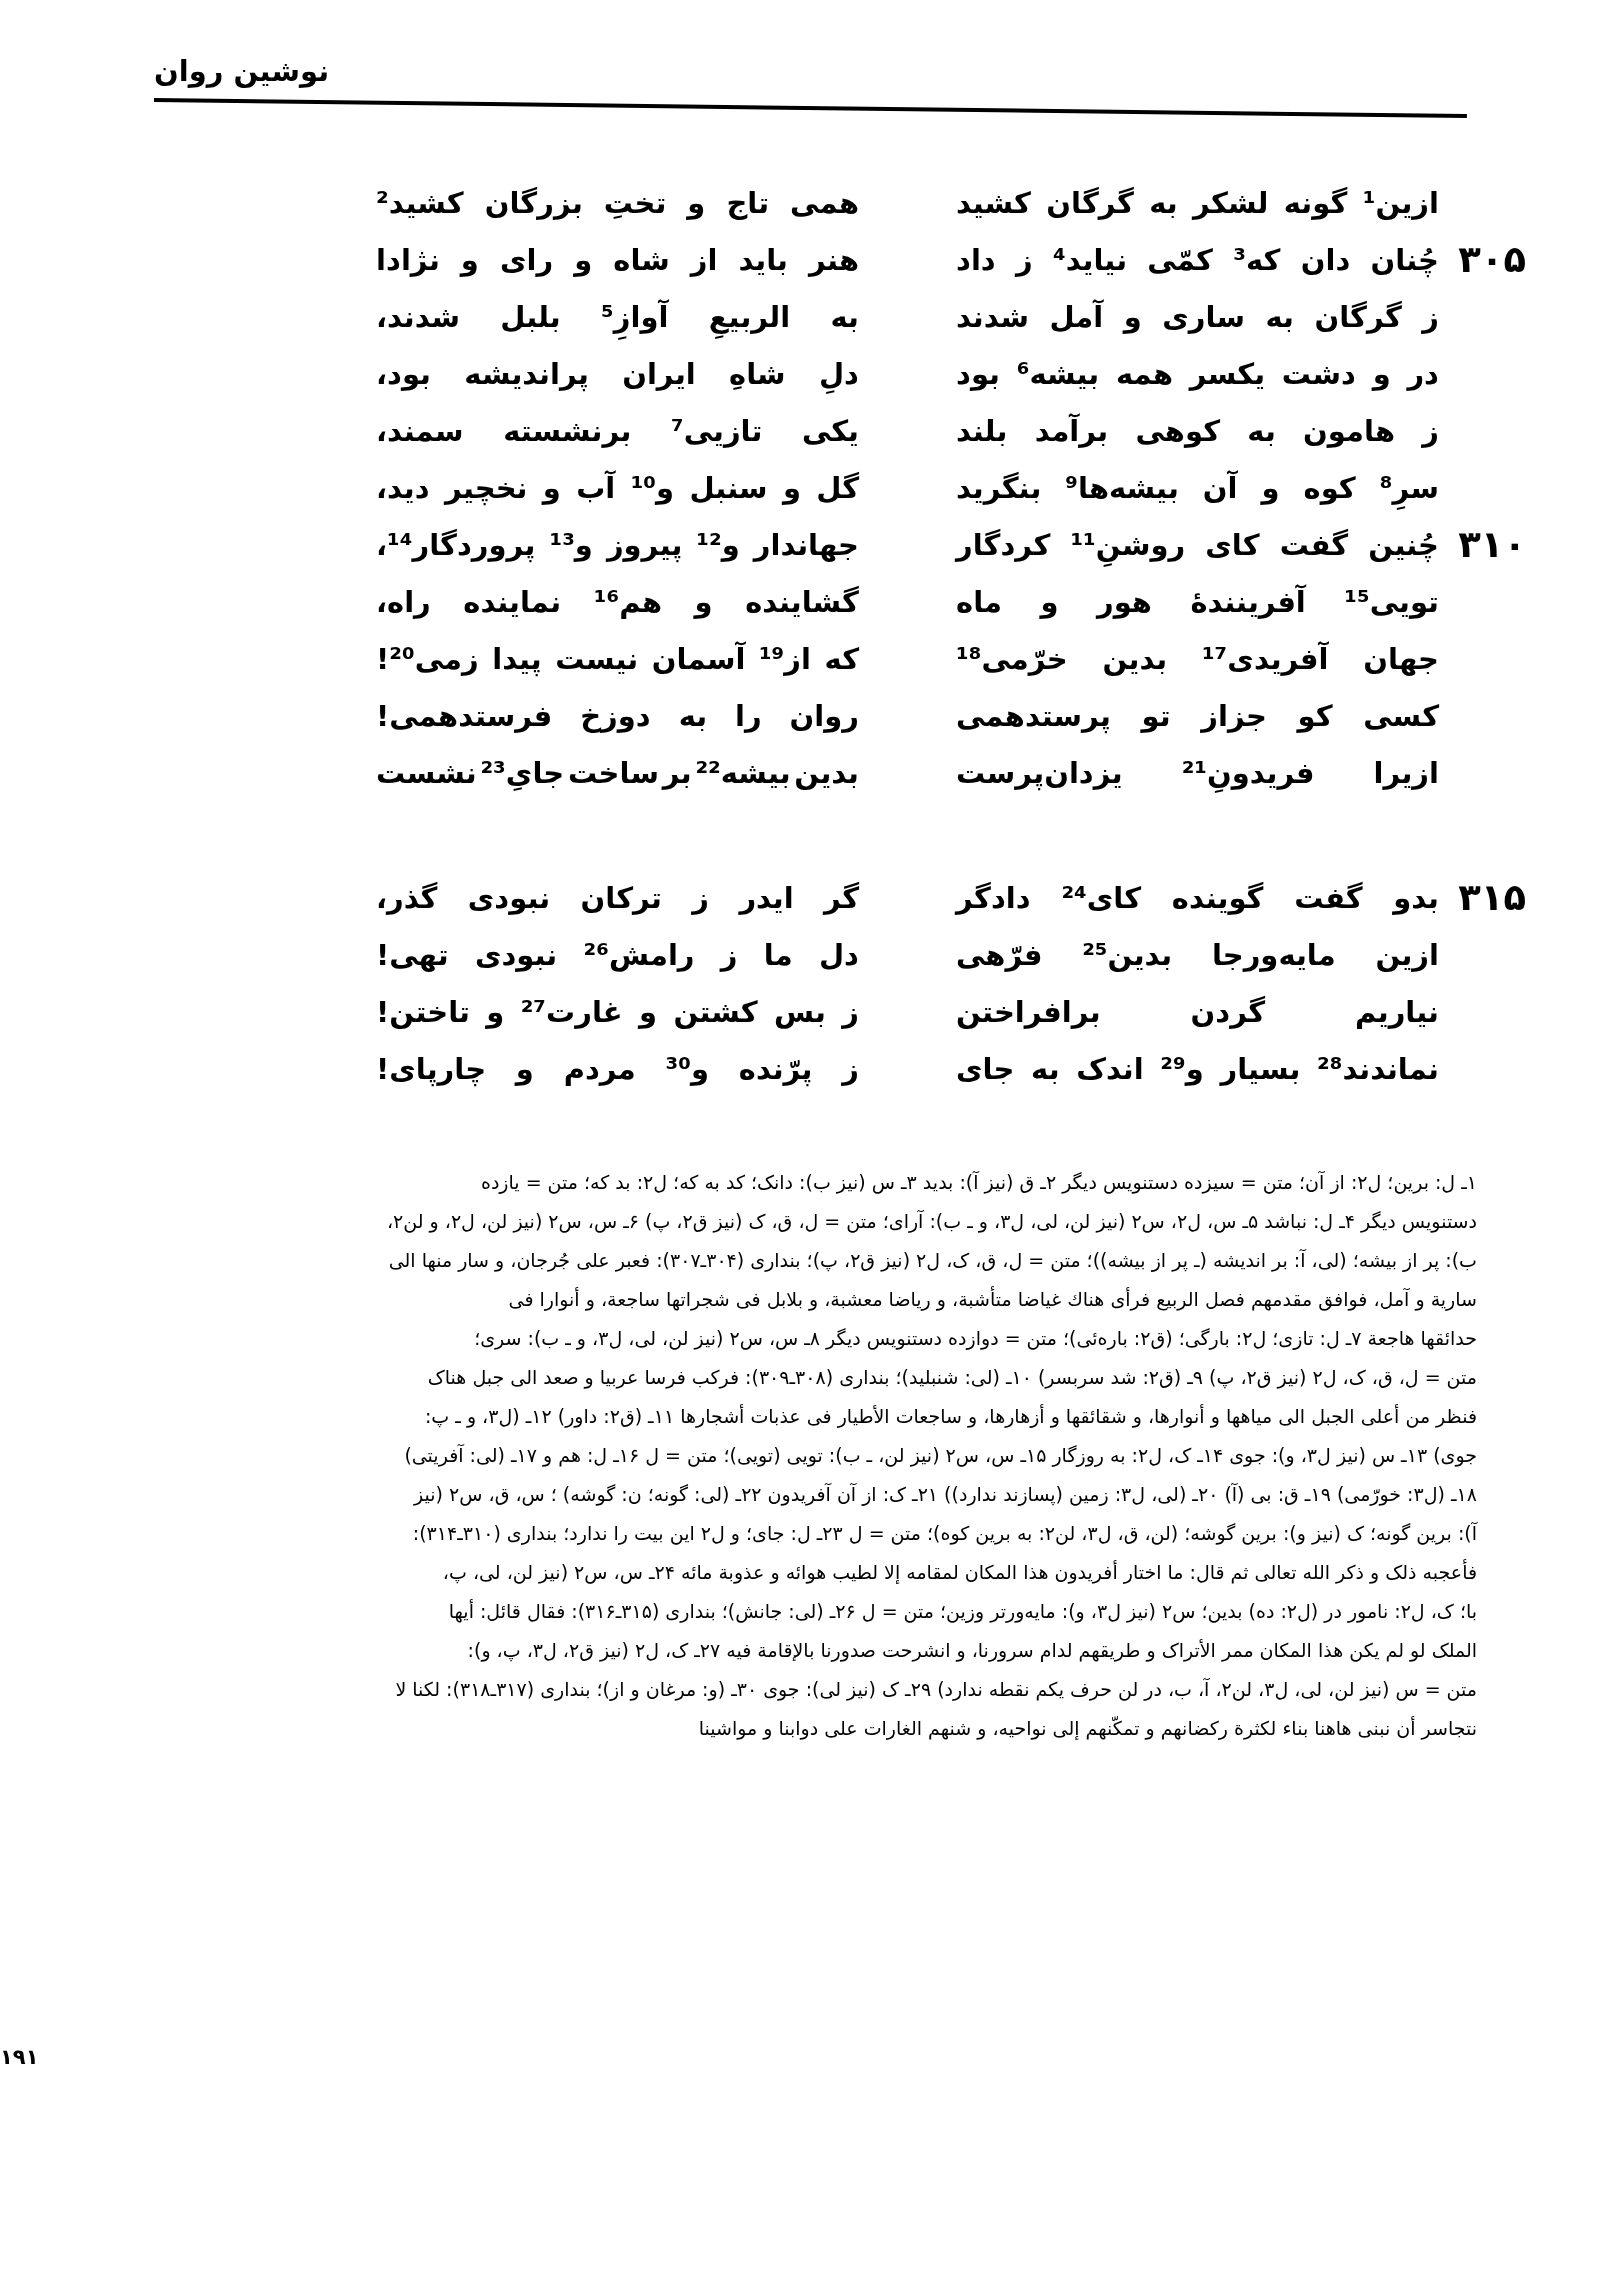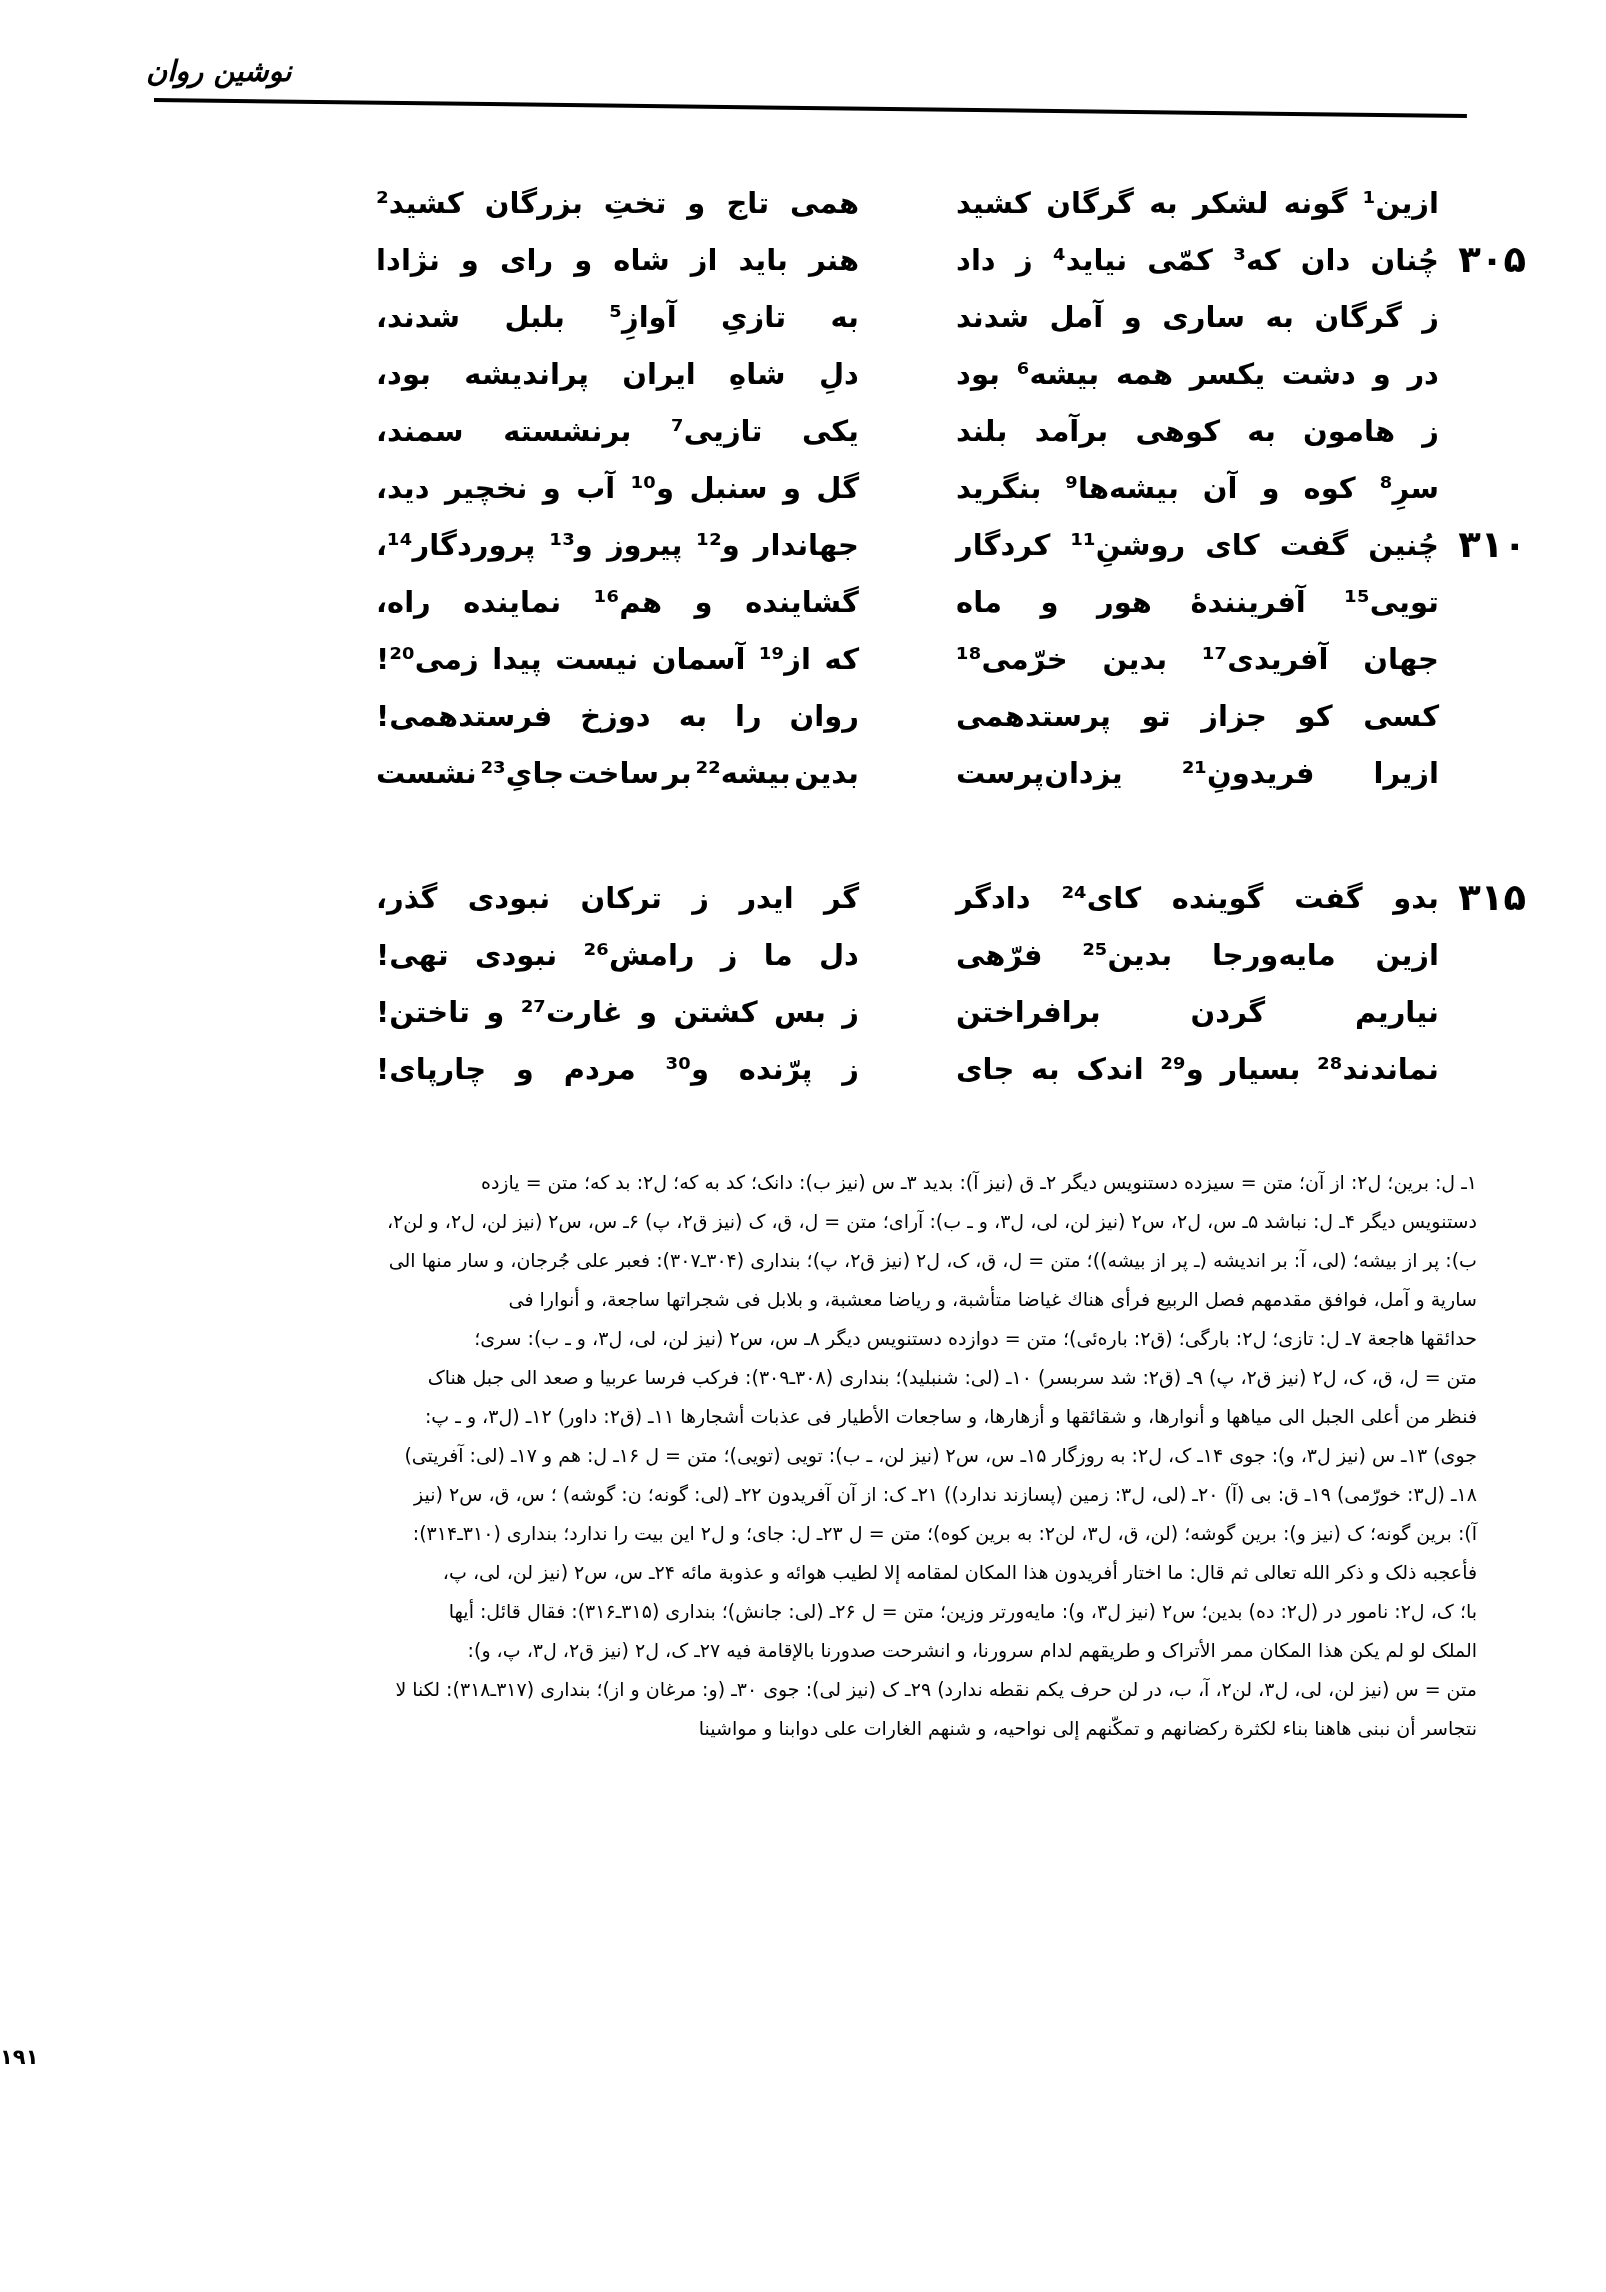--- a/index.html
+++ b/index.html
@@ -1,22 +1,22 @@
 <!DOCTYPE html>
 <html><head>
   <meta charset="utf-8">
   <style>
     html, body { margin: 0; padding: 0; background: #ffffff; }
     body {
       width: 1607px; height: 2292px; position: relative; overflow: hidden;
       font-family: "DejaVu Sans", sans-serif; color: #000;
     }
     .running-head {
-      position: absolute; left: 146px; top: 54px;
-      font-family: "DejaVu Sans", sans-serif; font-weight: bold; font-style: italic;
+      position: absolute; left: 154px; top: 54px;
+      font-family: "DejaVu Sans", sans-serif; font-weight: bold; 
       font-size: 29px; direction: rtl; letter-spacing: -1px;
     }
     .head-rule {
       position: absolute; left: 154px; top: 98px; width: 1313px; height: 3.9px;
       background: #000; transform: rotate(0.7deg); transform-origin: left center;
     }
     .verses {
       position: absolute; left: 261px; top: 174px; width: 1178px;
       direction: rtl; font-family: "DejaVu Sans", sans-serif; font-weight: bold;
       font-size: 29px;
@@ -97,21 +97,21 @@
           <span>ز</span>
           <span>گرگان</span>
           <span>به</span>
           <span>ساری</span>
           <span>و</span>
           <span>آمل</span>
           <span>شدند</span>
         </span>
         <span class="hem left">
           <span>به</span>
-          <span>تازیِ</span>
+          <span>الربيعِ</span>
           <span>آوازِ⁵</span>
           <span>بلبل</span>
           <span>شدند،</span>
         </span>
       </div>
       <div class="line">
         <span class="hem right">
           <span>در</span>
           <span>و</span>
           <span>دشت</span>

